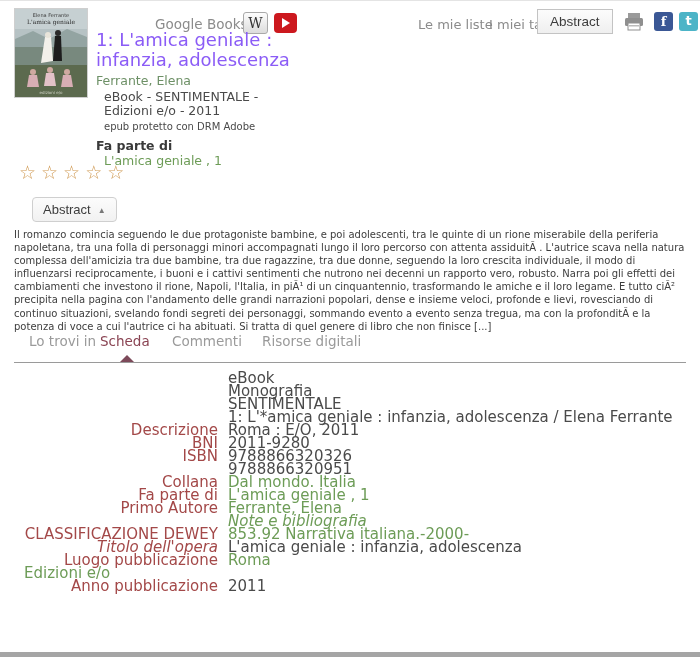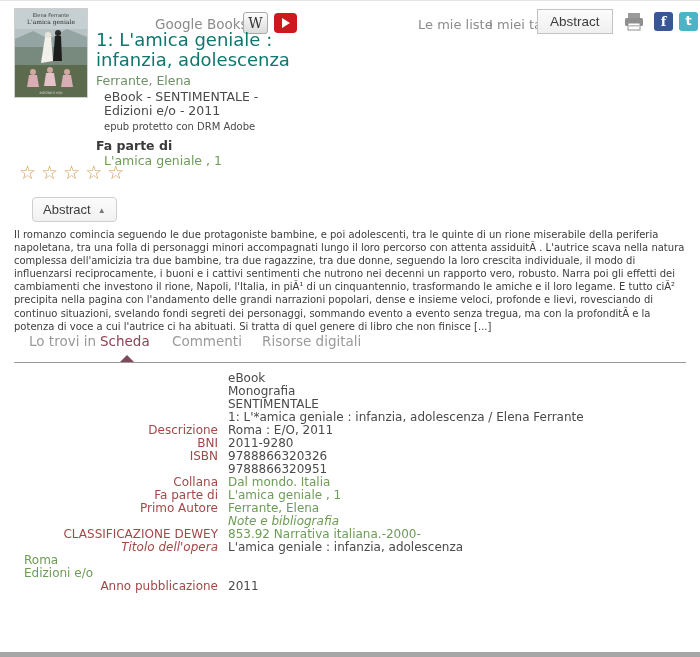--- a/index.html
+++ b/index.html
@@ -34,21 +34,21 @@
   .fb { position:absolute; left:654px; top:12px; width:19px; height:19px; border-radius:3px;
         background:#3a5795; color:#fff; text-align:center; line-height:19px;
         font-size:13px; font-weight:bold;
         font-family:"DejaVu Serif","Liberation Serif",serif; cursor:pointer; }
   .tw { position:absolute; left:679px; top:12px; width:19px; height:19px; border-radius:3px;
         background:#4cb4c7; color:#fff; text-align:center; line-height:18px;
         font-size:13px; font-weight:bold; cursor:pointer; }
 
   
   .title { position:absolute; left:96px; top:30px; width:230px;
-           font-size:18px; line-height:19.5px; color:#0f766e; cursor:pointer; }
+           font-size:18px; line-height:19.5px; color:#8b5cf6; cursor:pointer; }
   .author { position:absolute; left:96px; top:73px; font-size:12.5px; color:#6d9066; cursor:pointer; }
   .edition { position:absolute; left:104px; top:90px; font-size:12.5px; line-height:14px; color:#4a4a4a; }
   .drm { position:absolute; left:104px; top:121px; font-size:10px; color:#4a4a4a; }
   .partof-lbl { position:absolute; left:96px; top:138px; font-size:12.5px; font-weight:bold; color:#3a3a3a; }
   .partof-val { position:absolute; left:104px; top:153px; font-size:12.5px; color:#6d9c57; cursor:pointer; }
 
   
   .stars { position:absolute; left:19px; top:161px; font-size:19px; color:#d09a54; letter-spacing:5px; }
   .stars span { cursor:pointer; }
 
@@ -66,21 +66,21 @@
   .tab { position:absolute; top:0; color:#9a9a9a; cursor:pointer; white-space:nowrap; }
   .tab.active { color:#8a4453; }
   .t0 { left:12px; } .t1 { left:83px; } .t2 { left:155px; } .t3 { left:245px; }
   .tabrule { position:absolute; left:14px; top:362px; width:672px; height:1px; background:#9a9a9a; }
   .tabtri { position:absolute; left:120px; top:355px; width:0; height:0;
             border-left:7px solid transparent; border-right:7px solid transparent;
             border-bottom:7px solid #7d4a5a; }
 
   
   .details { position:absolute; left:14px; top:372px; width:676px;
-             font-size:12px; line-height:13px; }
+             font-size:15px; line-height:13px; }
   .drow { display:flex; }
   .dl { width:204px; flex:none; text-align:right; color:#a34848; }
   .dl.it { font-style:italic; }
   .dv { margin-left:10px; color:#4a4a4a; }
   .dv.lnk { color:#6d9c57; cursor:pointer; }
   .dv.it { font-style:italic; }
 
   .footerbar { position:absolute; left:0; top:652px; width:700px; height:5px; background:#a5a5a5; }
 </style>
 </head>
@@ -215,20 +215,21 @@
       </div>
     <div class="drow">
         <span class="dl">CLASSIFICAZIONE DEWEY</span>
         <span class="dv lnk">853.92 Narrativa italiana.-2000-</span>
       </div>
     <div class="drow">
         <span class="dl it">Titolo dell'opera</span>
         <span class="dv">L'amica geniale : infanzia, adolescenza</span>
       </div>
     <div class="drow">
+        <span class="dl">Luogo pubblicazione</span>
         <span class="dv lnk">Roma</span>
       </div>
     <div class="drow">
         <span class="dv lnk">Edizioni e/o</span>
       </div>
     <div class="drow">
         <span class="dl">Anno pubblicazione</span>
         <span class="dv">2011</span>
       </div>
   </div>

